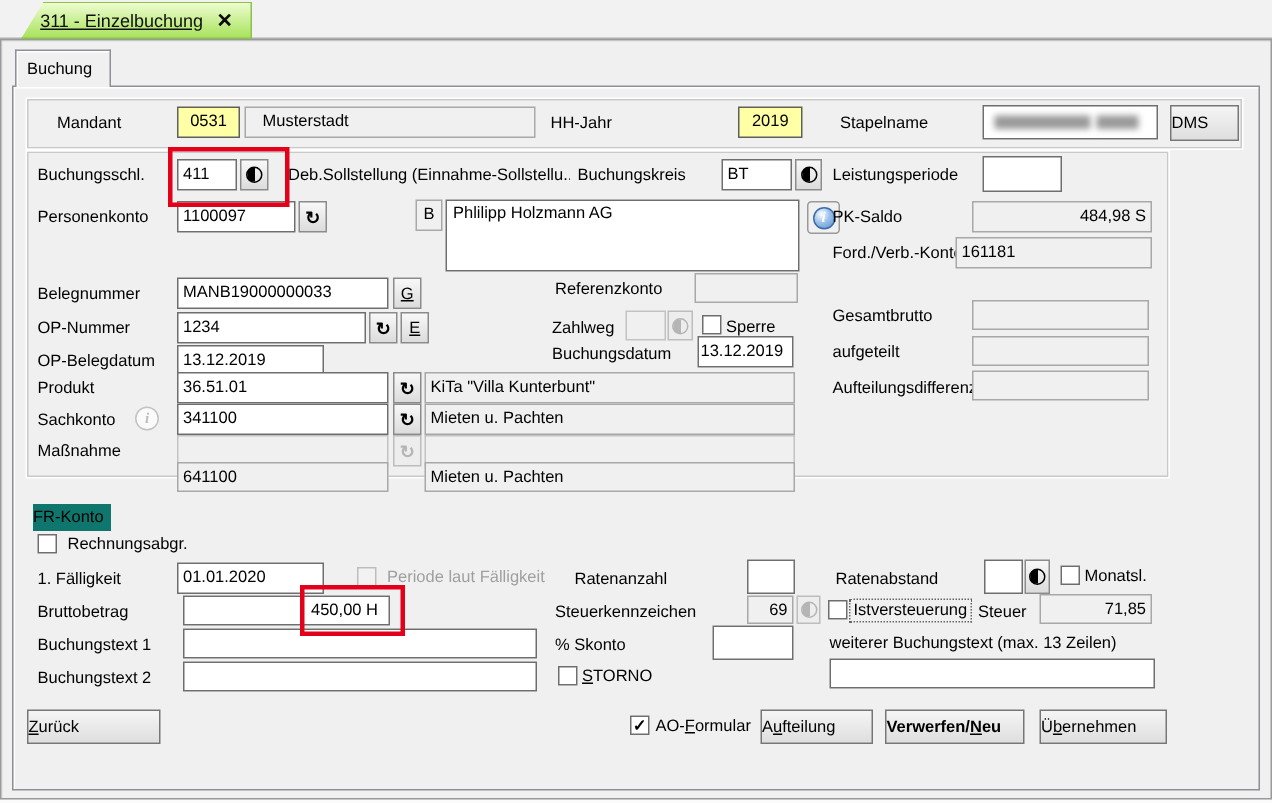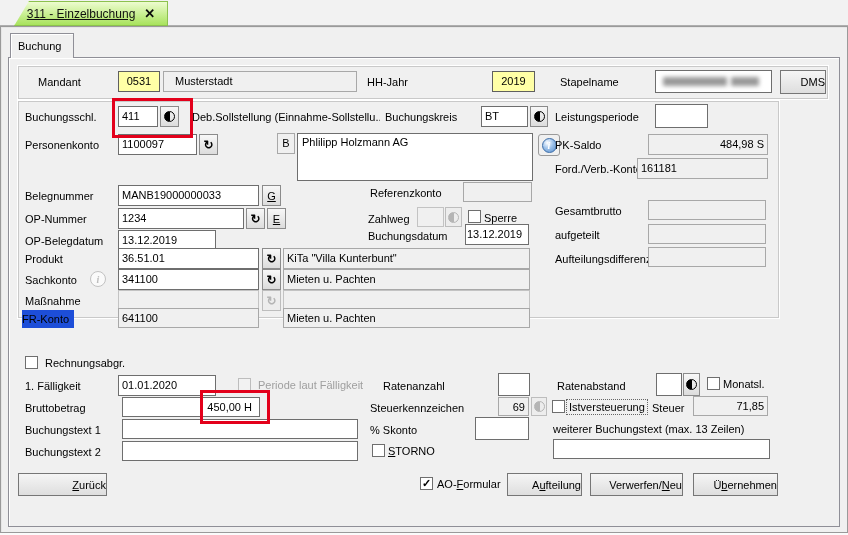--- a/index.html
+++ b/index.html
@@ -40,39 +40,39 @@
   .sq.off{background:#ededed;border-color:#bdbdbd;color:#b5b5b5;cursor:default;}
   .refresh{font-weight:bold;font-size:12px;line-height:1;}
   .halfmoon{width:9px;height:9px;border:1px solid #000;border-radius:50%;
     background:linear-gradient(90deg,#000 55%,rgba(0,0,0,0) 45%);}
   .halfmoon.g{border-color:#b5b5b5;background:linear-gradient(90deg,#b5b5b5 55%,rgba(0,0,0,0) 45%);}
   .uln{text-decoration:underline;}
   .cb{position:absolute;width:13px;height:13px;background:#fff;border:1px solid #6e6e6e;
     box-sizing:border-box;display:flex;align-items:center;justify-content:center;
     font-size:11px;font-weight:bold;cursor:pointer;z-index:2;}
   .cb.disc{border-color:#bdbdbd;background:#f2f2f2;cursor:default;}
-  .btn{position:absolute;height:23px;display:flex;align-items:center;justify-content:flex-end;
+  .btn{position:absolute;height:23px;display:flex;align-items:center;justify-content:flex-start;
     background:linear-gradient(#f5f5f5,#dedede);border:1px solid #767676;
     box-sizing:border-box;cursor:pointer;z-index:2;}
   .hl{position:absolute;border:3px solid #e3001b;z-index:6;pointer-events:none;}
   .infobtn{position:absolute;width:22px;height:22px;background:#f0f0f0;border:1px solid #9a9a9a;
     border-radius:3px;display:flex;align-items:center;justify-content:center;
     box-sizing:border-box;cursor:pointer;z-index:2;}
   .bluecirc{width:15px;height:15px;border-radius:50%;
     background:radial-gradient(circle at 35% 30%,#ffffff,#9cc1ea 45%,#5b8fcc);
     border:1px solid #3a6ca8;color:#fff;display:flex;align-items:center;justify-content:center;
     font:bold italic 10px "Liberation Serif",serif;box-sizing:border-box;}
   .grayinfo{position:absolute;width:16px;height:16px;border-radius:50%;border:1px solid #c2c2c2;
     background:#fafafa;color:#bdbdbd;display:flex;align-items:center;justify-content:center;
     font:bold italic 10px "Liberation Serif",serif;box-sizing:border-box;z-index:2;}
   .namebox{position:absolute;background:#fff;border:1px solid #6e6e6e;box-sizing:border-box;
     padding:1px 4px;line-height:15px;z-index:2;}
   .dotted{border:1px dotted #666;padding:0 2px;height:14px;line-height:14px;text-align:right;}
   .redact{position:absolute;background:#999;filter:blur(2px);border-radius:1px;z-index:3;}
-  .frlbl{background:#1d4ed8;padding-right:5px;}
+  .frlbl{background:#0f766e;padding-right:5px;margin-top:26px;}
 </style>
 </head>
 <body>
 
 <div class="screen">
 
   <div class="tabstrip"></div>
   <div class="greentab">
     <span class="t">311 - Einzelbuchung</span>
     <span class="x">✕</span>
@@ -244,21 +244,21 @@
       <span>✓</span>
     </div>
   <div class="lbl" style="left:437px;top:475px;">
     <span>AO-</span><span class="uln">F</span><span>ormular</span>
   </div>
   <div class="btn" style="left:507px;top:473px;width:75px;">
     <span>A</span>
       <span class="uln">u</span>
       <span>fteilung</span>
   </div>
-  <div class="btn" style="left:590px;top:473px;width:93px;">
+  <div class="btn" style="left:590px;top:473px;width:93px;font-weight:bold;">
     <span>Verwerfen/</span>
       <span class="uln">N</span>
       <span>eu</span>
   </div>
   <div class="btn" style="left:693px;top:473px;width:85px;">
     <span>Ü</span>
       <span class="uln">b</span>
       <span>ernehmen</span>
   </div>
 

